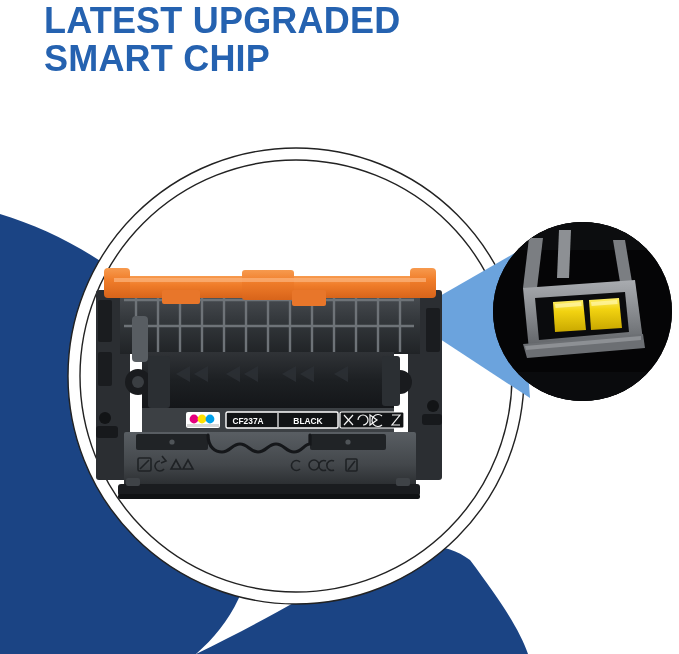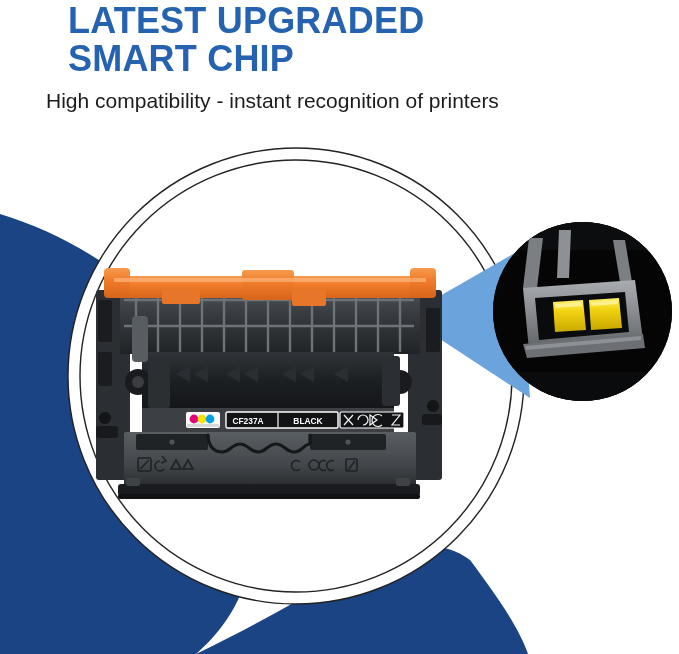--- a/index.html
+++ b/index.html
@@ -24,21 +24,20 @@
     position: absolute;
     left: 44px;
     top: 2px;
     width: 600px;
     font-size: 36px;
     line-height: 38px;
     font-weight: bold;
     letter-spacing: 0.2px;
     color: #2562b0;
     white-space: pre-line;
-    margin-left: 24px;
   }
   .subhead {
     position: absolute;
     left: 46px;
     top: 88px;
     width: 600px;
     font-size: 21px;
     line-height: 26px;
     font-weight: normal;
     color: #1c1c1c;
@@ -293,15 +292,14 @@
 
         <path d="M30,122 L150,112 L152,126 L34,136 Z" fill="#6c6f73"></path>
         <path d="M32,124 L148,114 L148,118 L33,128 Z" fill="#9b9ea2" opacity="0.7"></path>
       </svg>
     </div>
 
   </div>
 
   <div class="headline">LATEST UPGRADED
 SMART CHIP</div>
-  <div class="subhead">High compatibility - instant recognition of printers</div>
 
 </div>
 
 </body></html>

